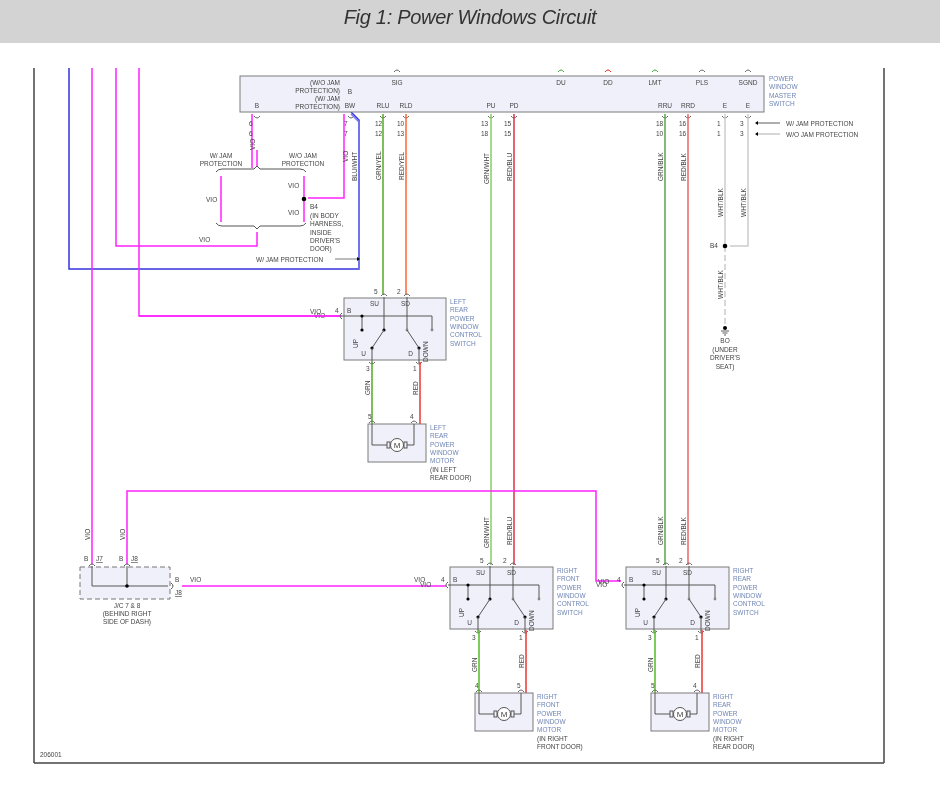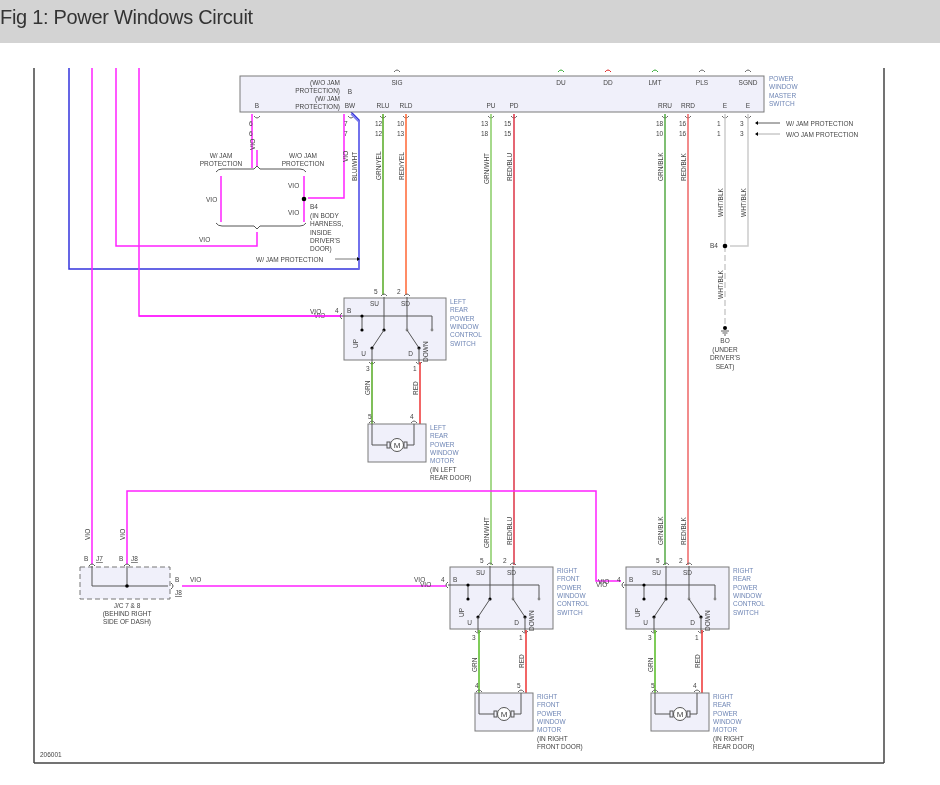--- a/index.html
+++ b/index.html
@@ -1,18 +1,18 @@
 <!DOCTYPE html>
 <html><head>
 <meta charset="utf-8">
 <style>
   html, body { margin:0; padding:0; background:#ffffff; }
   body { width:940px; height:785px; position:relative; overflow:hidden; font-family:"Liberation Sans", sans-serif; }
   .titlebar { position:absolute; left:0; top:0; width:940px; height:43px; background:#d3d3d3; }
-  .titlebar .title { position:absolute; left:0; right:0; top:6px; text-align:left; font-family:"Liberation Sans", sans-serif; font-size:20px; color:#333333; letter-spacing:-0.3px; }
+  .titlebar .title { position:absolute; left:0; right:0; top:6px; text-align:center; font-family:"Liberation Sans", sans-serif; font-size:20px; color:#333333; letter-spacing:-0.3px;font-style:italic; }
   svg { position:absolute; left:0; top:0; }
   .t { font-family:"Liberation Sans", sans-serif; font-size:6.5px; fill:#444444; }
   .tb { font-family:"Liberation Sans", sans-serif; font-size:6.5px; fill:#6f86b5; }
   .box { fill:#f0f0fa; stroke:#7a7a7a; stroke-width:1; }
   .ic { fill:none; stroke:#555; stroke-width:1; }
 </style>
 </head>
 <body>
 
 <div class="titlebar">

